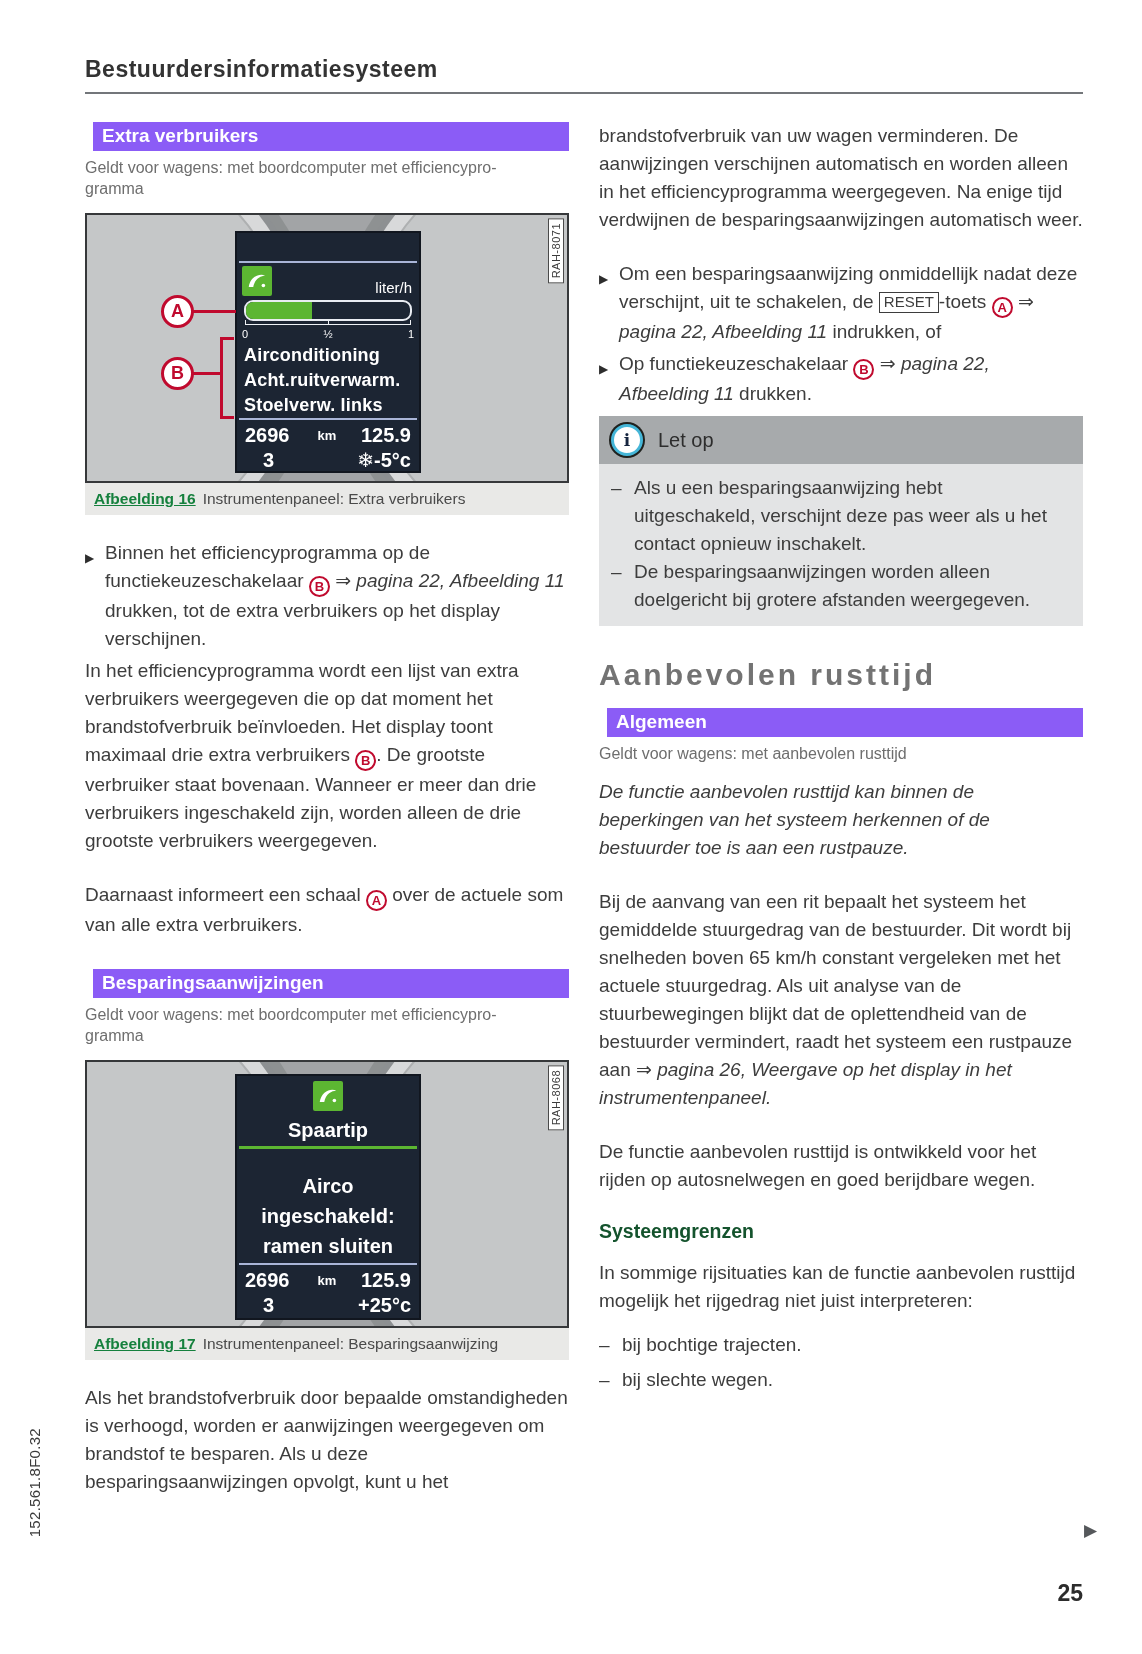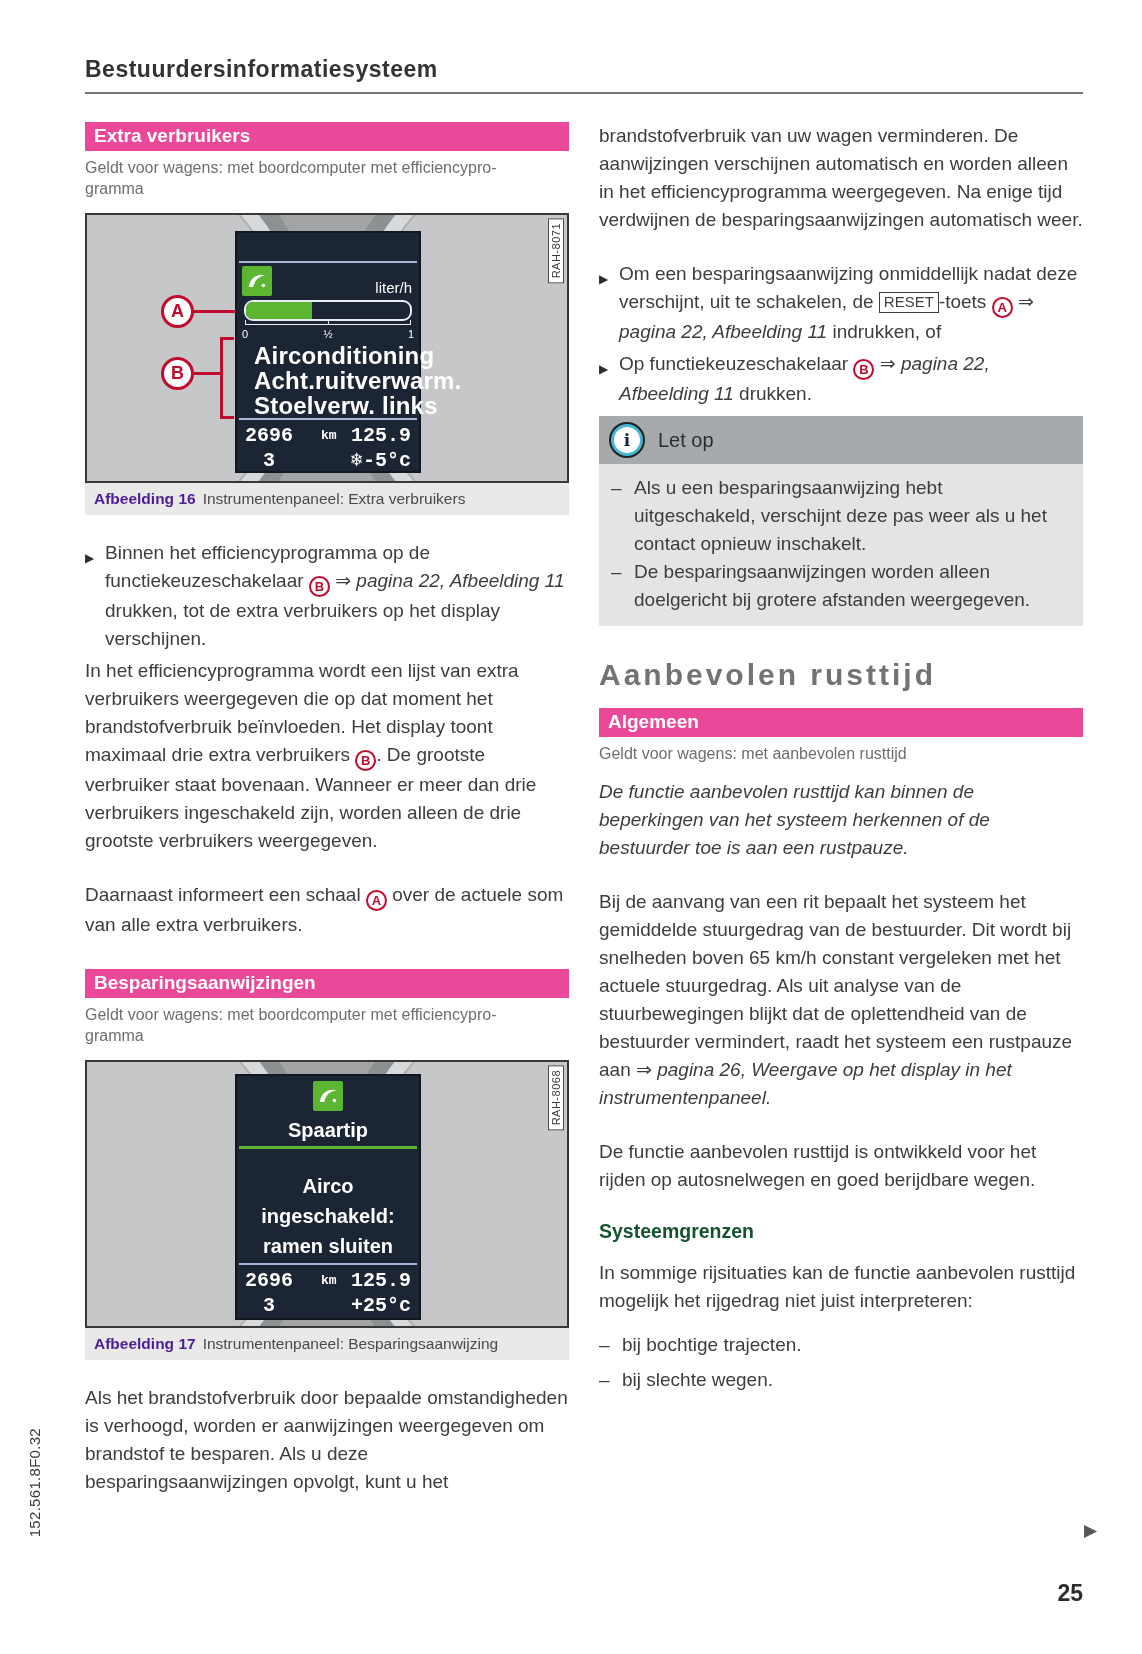--- a/index.html
+++ b/index.html
@@ -7,21 +7,21 @@
     position:relative; width:1142px; height:1654px; background:#ffffff;
     font-family:"Liberation Sans","DejaVu Sans",sans-serif; color:#3d3d3d;
     overflow:hidden; margin:0 auto;
   }
   .content { position:absolute; left:85px; top:0; width:998px; }
   .pageheader { text-align:left; font-weight:bold; font-size:23px; color:#333; padding-top:56px; letter-spacing:0.5px; }
   .rule { border-bottom:2px solid #73767a; margin-top:9px; }
   .cols { display:flex; gap:30px; margin-top:28px; }
   .col { width:484px; }
 
-  .banner { background:#ec4899; color:#fff; font-weight:bold; font-size:19px; padding:3px 9px 4px; }
+  .banner { background:#8b5cf6; color:#fff; font-weight:bold; font-size:19px; padding:3px 9px 4px;margin-left:8px; }
   .applies { color:#6e6e6e; font-size:16px; line-height:21px; margin:6px 0 14px; max-width:440px; }
   .body { font-size:19px; line-height:28px; margin:0 0 26px; }
   .body.italic { font-style:italic; }
   .iref { font-style:italic; }
   .clet { display:inline-block; width:21px; height:21px; line-height:18px; border:2px solid #c00a2e; color:#c00a2e;
           border-radius:50%; text-align:center; font-size:13px; font-weight:bold; vertical-align:-4px; box-sizing:border-box; }
   .keybox { border:1.5px solid #3d3d3d; padding:0 4px 1px; font-size:15px; display:inline-block; line-height:18px; vertical-align:1px; }
   .bullet { display:flex; margin-bottom:4px; font-size:19px; line-height:28px; }
   .bmark { flex:none; width:20px; font-size:12px; padding-top:5px; color:#2d2d2d; }
   .btext { flex:1; }
@@ -39,29 +39,29 @@
   .dblue { height:2px; background:#a9b5d7; margin:0 2px; }
   .diconrow { display:flex; align-items:flex-end; padding:4px 7px 3px 5px; height:36px; box-sizing:border-box; }
   .deco { width:30px; height:30px; background:#5cb632; border-radius:2px; display:flex; align-items:center; justify-content:center; flex:none; }
   .dunit { margin-left:auto; font-size:15px; font-weight:normal; }
   .dbar { margin:1px 7px 0; height:17px; border:2px solid #e9ecf2; border-radius:9px; position:relative; overflow:hidden; }
   .dbarfill { position:absolute; left:0; top:0; bottom:0; width:40%; background:#5cb632; }
   .daxis { position:relative; margin:3px 8px 0; border-top:1px solid #eef1f5; height:3px; }
   .daxis i { position:absolute; top:-5px; width:1px; height:5px; background:#eef1f5; }
   .daxis i.t0{left:0;} .daxis i.t1{left:50%;} .daxis i.t2{right:0;}
   .dscale { display:flex; justify-content:space-between; padding:0 5px; font-size:11px; font-weight:normal; line-height:12px; }
-  .dcons { padding:3px 17px 0; font-size:24px; line-height:25px; letter-spacing:0.2px; white-space:nowrap; }
+  .dcons { padding:3px 7px 0; font-size:18px; line-height:25px; letter-spacing:0.2px; white-space:nowrap; }
   .dbottom { padding:3px 8px 0; font-size:20px; }
-  .drow { display:flex; justify-content:space-between; align-items:flex-end; line-height:25px;font-family:Liberation Mono, monospace; }
+  .drow { display:flex; justify-content:space-between; align-items:flex-end; line-height:25px; }
   .dkm { font-size:13px; margin-left:6px; margin-right:auto; padding-left:22px; }
   .dtrip { padding-left:18px; }
   .rah { position:absolute; top:3px; right:3px; background:#fff; border:1px solid #4a4a4a; color:#3c3c3c;
          font-size:11px; padding:4px 1px; writing-mode:vertical-rl; transform:rotate(180deg); letter-spacing:0.5px; line-height:12px; }
   .figcaption { background:#e9e9e7; color:#4a4a4a; font-size:15.5px; padding:7px 9px; margin-bottom:24px; }
-  .figcaption b { color:#4c1d95; }
+  .figcaption b { color:#15803d;text-decoration:underline; }
   .figcaption .cap { margin-left:7px; }
   
   .mcircle { position:absolute; width:33px; height:33px; border:3px solid #c00a2e; border-radius:50%; background:#ffffff;
              color:#c00a2e; font-weight:bold; font-size:18px; text-align:center; line-height:27px; box-sizing:border-box; z-index:4; }
   .ma { left:74px; top:80px; }
   .mb { left:74px; top:142px; }
   .mlineA { position:absolute; left:105px; top:95px; width:44px; height:3px; background:#c00a2e; z-index:3; }
   .mlineB { position:absolute; left:105px; top:157px; width:30px; height:3px; background:#c00a2e; z-index:3; }
   .mbrV { position:absolute; left:133px; top:122px; width:3px; height:82px; background:#c00a2e; z-index:3; }
   .mbrT { position:absolute; left:133px; top:122px; width:14px; height:3px; background:#c00a2e; z-index:3; }

